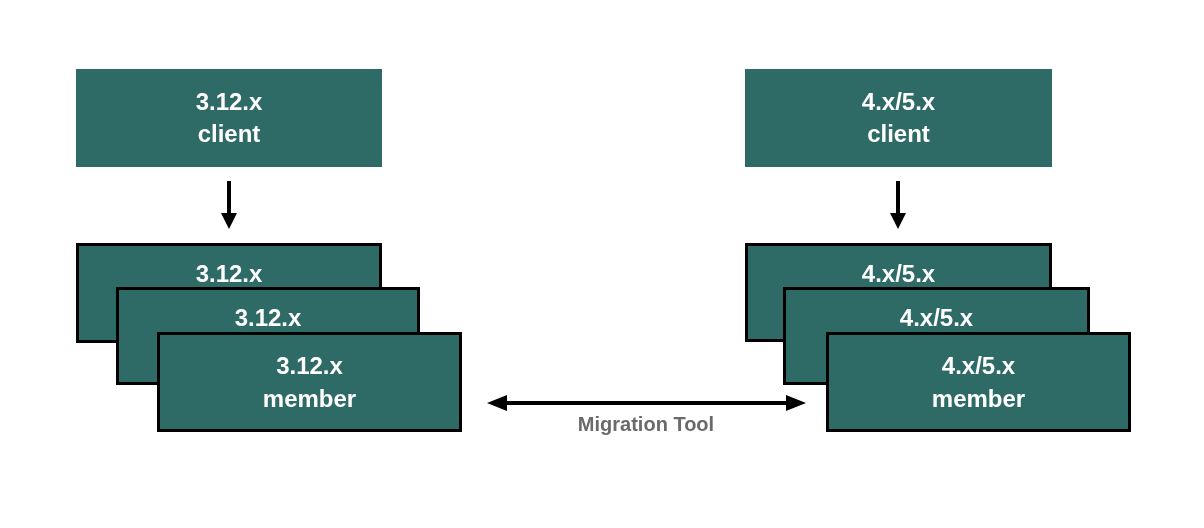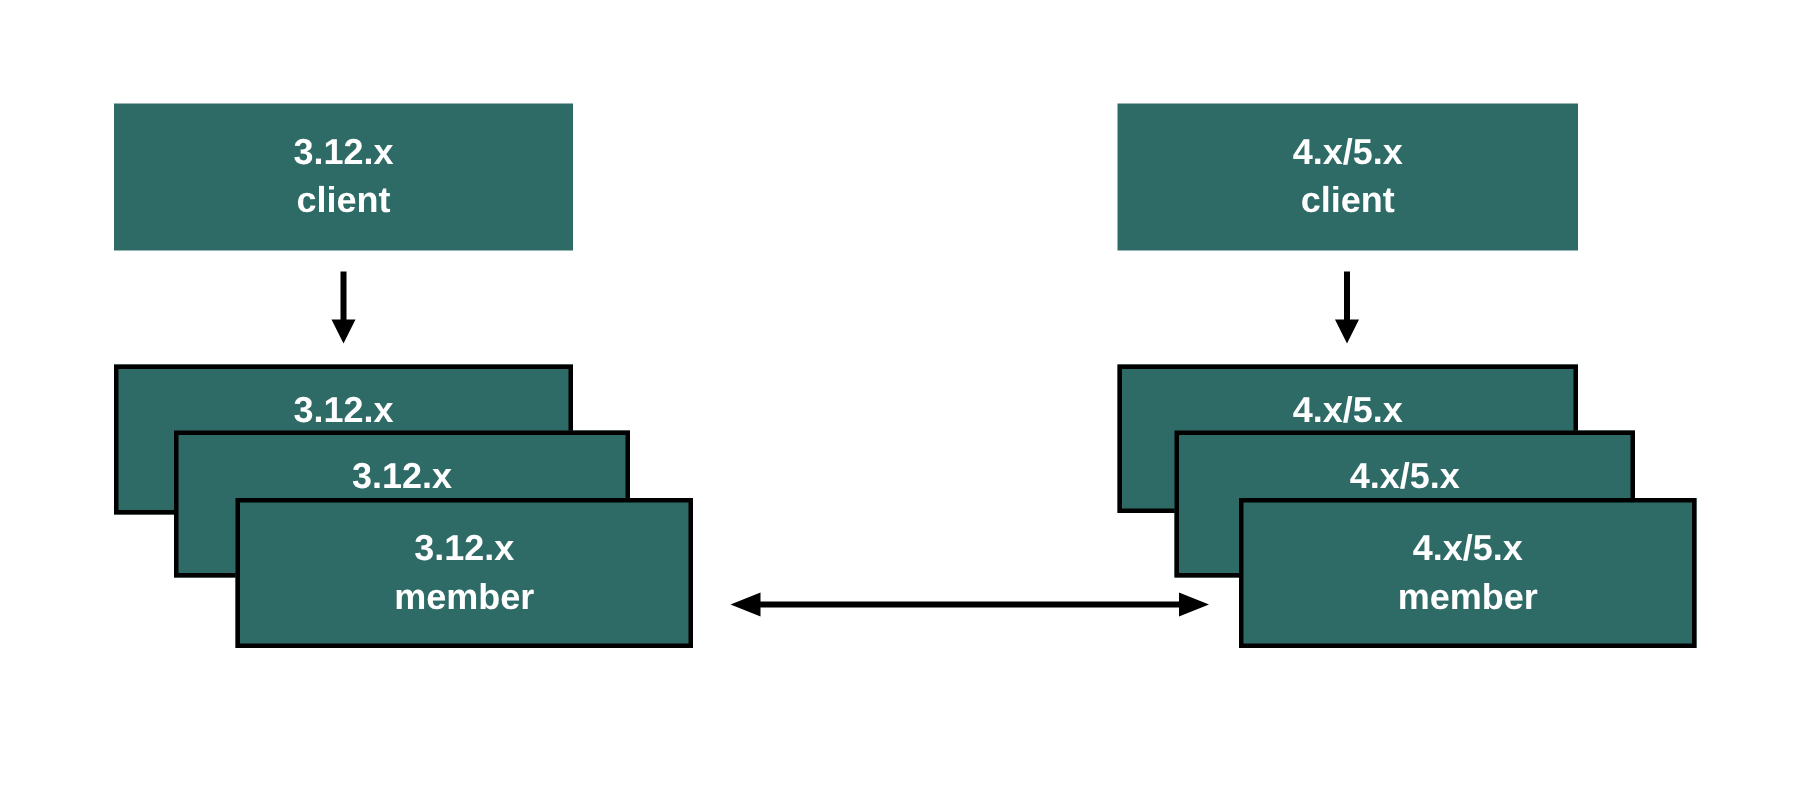--- a/index.html
+++ b/index.html
@@ -121,14 +121,15 @@
     <div class="line">4.x/5.x</div>
   </div>
   <div class="box member single rm2">
     <div class="line">4.x/5.x</div>
   </div>
   <div class="box member front rm3">
     <div class="line">4.x/5.x</div>
     <div class="line">member</div>
   </div>
 
+  <div class="migration-label">Migration Tool</div>
 
 </div>
 
 </body></html>

